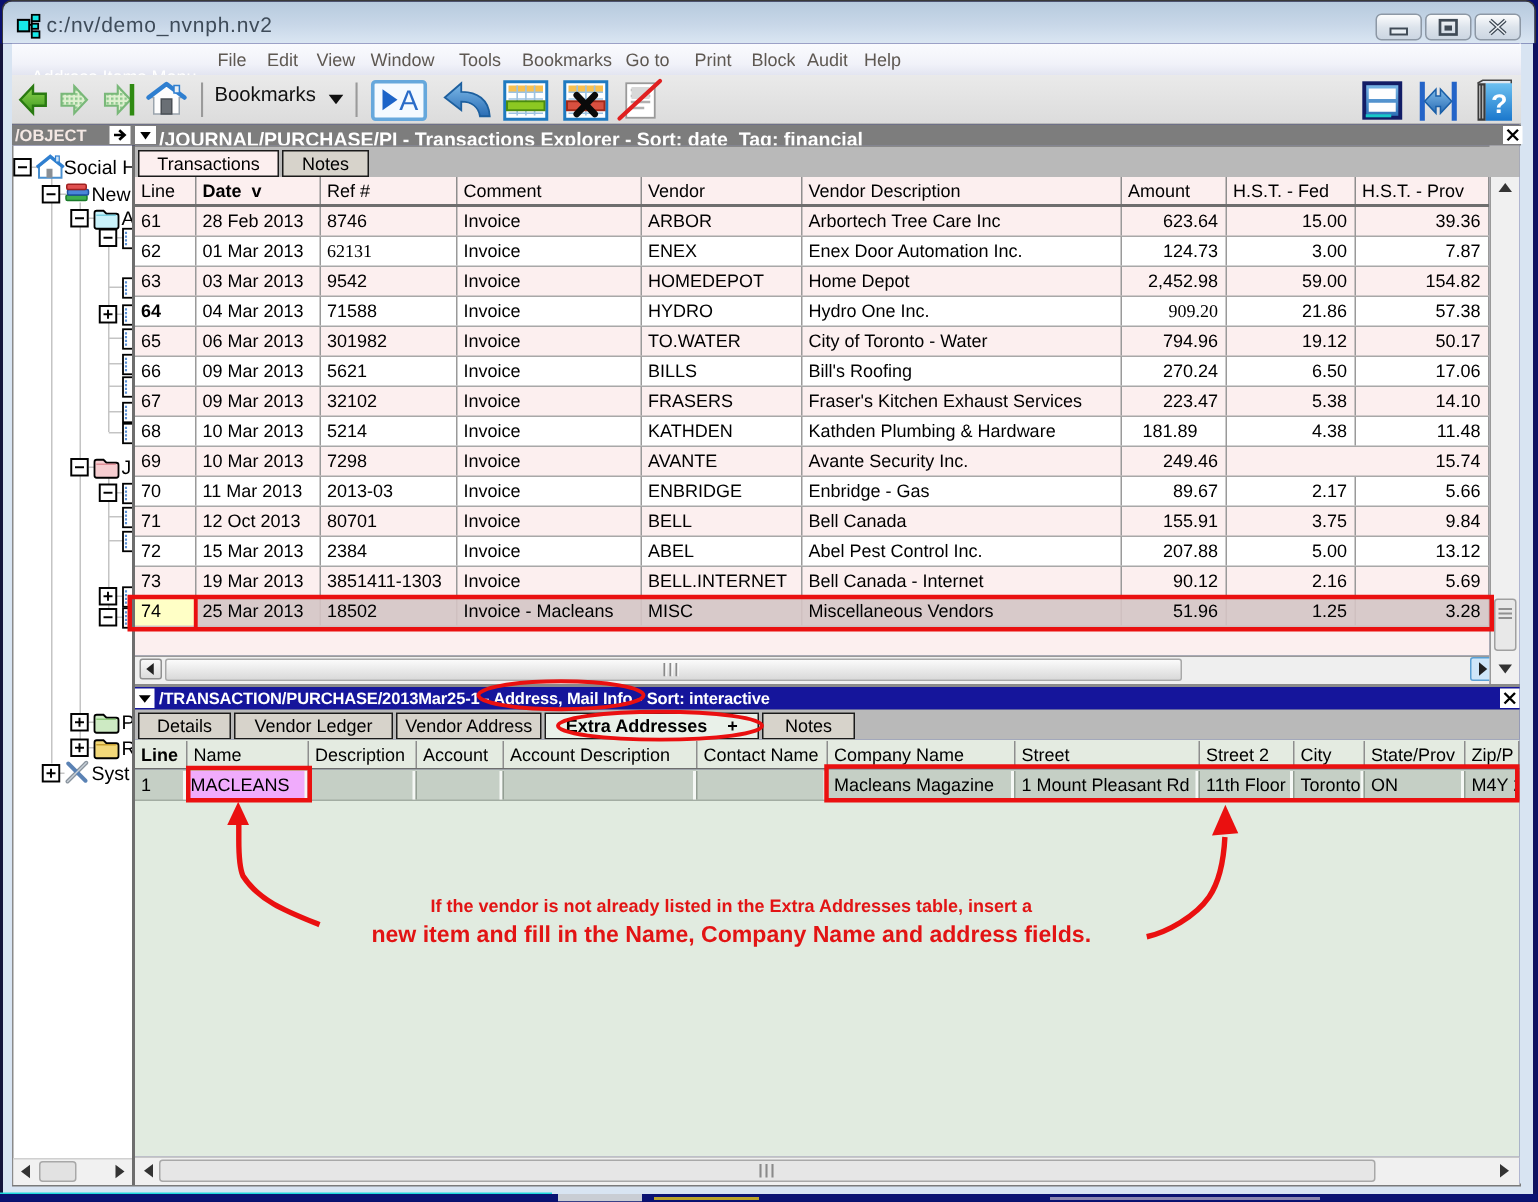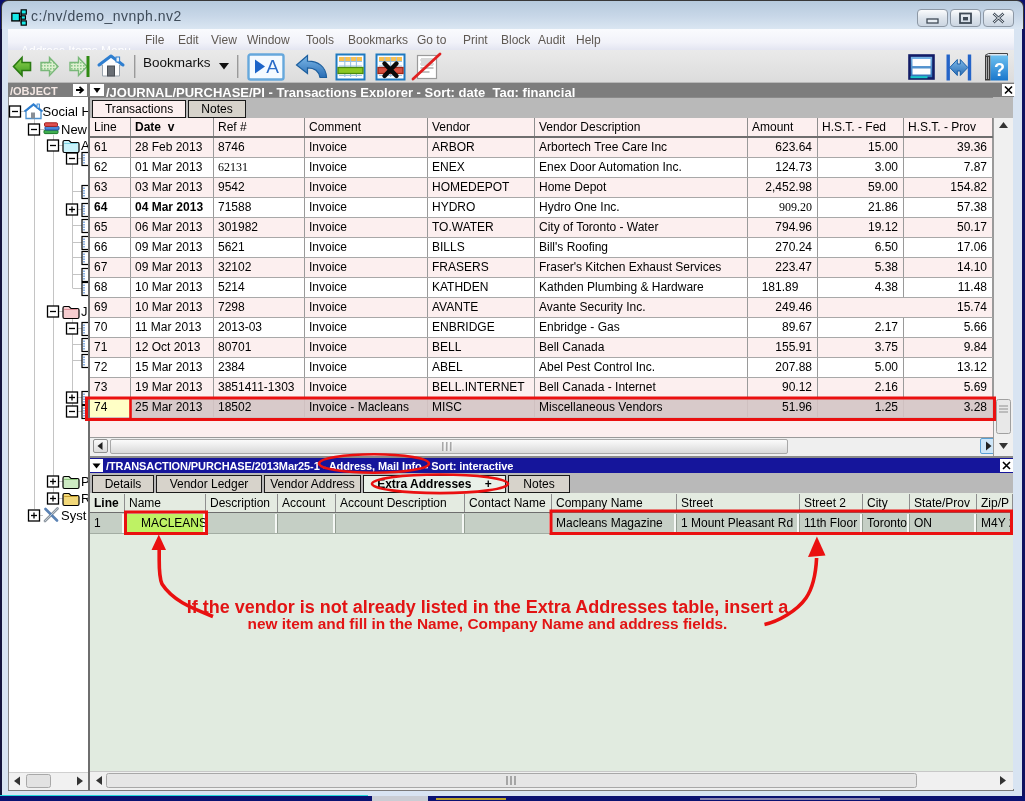--- a/index.html
+++ b/index.html
@@ -292,21 +292,21 @@
 <div class="a tx" style="left:131px;top:178px;width:83px;height:19px;line-height:19px;border-right:1px solid #9a9a9a;padding-left:4px;">03 Mar 2013</div>
 <div class="a tx" style="left:214px;top:178px;width:91px;height:19px;line-height:19px;border-right:1px solid #9a9a9a;padding-left:4px;">9542</div>
 <div class="a tx" style="left:305px;top:178px;width:123px;height:19px;line-height:19px;border-right:1px solid #9a9a9a;padding-left:4px;">Invoice</div>
 <div class="a tx" style="left:428px;top:178px;width:107px;height:19px;line-height:19px;border-right:1px solid #9a9a9a;padding-left:4px;">HOMEDEPOT</div>
 <div class="a tx" style="left:535px;top:178px;width:213px;height:19px;line-height:19px;border-right:1px solid #9a9a9a;padding-left:4px;">Home Depot</div>
 <div class="a tx" style="left:748px;top:178px;width:70px;height:19px;line-height:19px;border-right:1px solid #9a9a9a;text-align:right;padding-right:5px;">2,452.98</div>
 <div class="a tx" style="left:818px;top:178px;width:86px;height:19px;line-height:19px;border-right:1px solid #9a9a9a;text-align:right;padding-right:5px;">59.00</div>
 <div class="a tx" style="left:904px;top:178px;width:89px;height:19px;line-height:19px;border-right:1px solid #9a9a9a;text-align:right;padding-right:5px;">154.82</div>
 <div class="a" style="left:90px;top:198px;width:903px;height:20px;background:#ffffff;border-bottom:1px solid #a8a8a8"></div>
 <div class="a tx" style="left:90px;top:198px;width:41px;height:19px;line-height:19px;border-right:1px solid #9a9a9a;padding-left:4px;font-weight:bold;">64</div>
-<div class="a tx" style="left:131px;top:198px;width:83px;height:19px;line-height:19px;border-right:1px solid #9a9a9a;padding-left:4px;font-weight:bold;">04 Mar 2013</div>
+<div class="a tx" style="left:131px;top:198px;width:83px;height:19px;line-height:19px;border-right:1px solid #9a9a9a;padding-left:4px;">04 Mar 2013</div>
 <div class="a tx" style="left:214px;top:198px;width:91px;height:19px;line-height:19px;border-right:1px solid #9a9a9a;padding-left:4px;">71588</div>
 <div class="a tx" style="left:305px;top:198px;width:123px;height:19px;line-height:19px;border-right:1px solid #9a9a9a;padding-left:4px;">Invoice</div>
 <div class="a tx" style="left:428px;top:198px;width:107px;height:19px;line-height:19px;border-right:1px solid #9a9a9a;padding-left:4px;">HYDRO</div>
 <div class="a tx" style="left:535px;top:198px;width:213px;height:19px;line-height:19px;border-right:1px solid #9a9a9a;padding-left:4px;">Hydro One Inc.</div>
 <div class="a tx" style="left:748px;top:198px;width:70px;height:19px;line-height:19px;border-right:1px solid #9a9a9a;text-align:right;padding-right:5px;font-family:Liberation Serif, serif;">909.20</div>
 <div class="a tx" style="left:818px;top:198px;width:86px;height:19px;line-height:19px;border-right:1px solid #9a9a9a;text-align:right;padding-right:5px;">21.86</div>
 <div class="a tx" style="left:904px;top:198px;width:89px;height:19px;line-height:19px;border-right:1px solid #9a9a9a;text-align:right;padding-right:5px;">57.38</div>
 <div class="a" style="left:90px;top:218px;width:903px;height:20px;background:#fcefef;border-bottom:1px solid #a8a8a8"></div>
 <div class="a tx" style="left:90px;top:218px;width:41px;height:19px;line-height:19px;border-right:1px solid #9a9a9a;padding-left:4px;">65</div>
 <div class="a tx" style="left:131px;top:218px;width:83px;height:19px;line-height:19px;border-right:1px solid #9a9a9a;padding-left:4px;">06 Mar 2013</div>
@@ -455,21 +455,21 @@
 <div class="a tx" style="left:336px;top:494px;width:129px;height:18px;line-height:18px;border-right:1px solid #8e8e8e;padding-left:4px">Account Description</div>
 <div class="a tx" style="left:465px;top:494px;width:87px;height:18px;line-height:18px;border-right:1px solid #8e8e8e;padding-left:4px">Contact Name</div>
 <div class="a tx" style="left:552px;top:494px;width:125px;height:18px;line-height:18px;border-right:1px solid #8e8e8e;padding-left:4px">Company Name</div>
 <div class="a tx" style="left:677px;top:494px;width:123px;height:18px;line-height:18px;border-right:1px solid #8e8e8e;padding-left:4px">Street</div>
 <div class="a tx" style="left:800px;top:494px;width:63px;height:18px;line-height:18px;border-right:1px solid #8e8e8e;padding-left:4px">Street 2</div>
 <div class="a tx" style="left:863px;top:494px;width:47px;height:18px;line-height:18px;border-right:1px solid #8e8e8e;padding-left:4px">City</div>
 <div class="a tx" style="left:910px;top:494px;width:67px;height:18px;line-height:18px;border-right:1px solid #8e8e8e;padding-left:4px">State/Prov</div>
 <div class="a tx" style="left:977px;top:494px;width:36px;height:18px;line-height:18px;border-right:1px solid #8e8e8e;padding-left:4px">Zip/P</div>
 <div class="a" style="left:90px;top:513px;width:923px;height:21px;background:#c5cfc5;border-bottom:1px solid #a3ada3"></div>
 <div class="a tx" style="left:90px;top:514px;width:35px;height:19px;line-height:19px;border-right:1px solid #939e93;box-shadow:inset -2px 0 0 #f5f8f5;padding-left:4px;">1</div>
-<div class="a tx" style="left:125px;top:514px;width:81px;height:19px;line-height:19px;border-right:1px solid #939e93;box-shadow:inset -2px 0 0 #f5f8f5;padding-left:16px;background:#bef264;">MACLEANS</div>
+<div class="a tx" style="left:125px;top:514px;width:81px;height:19px;line-height:19px;border-right:1px solid #939e93;box-shadow:inset -2px 0 0 #f5f8f5;padding-left:2px;background:#f0abfc;">MACLEANS</div>
 <div class="a tx" style="left:206px;top:514px;width:72px;height:19px;line-height:19px;border-right:1px solid #939e93;box-shadow:inset -2px 0 0 #f5f8f5;padding-left:4px;"></div>
 <div class="a tx" style="left:278px;top:514px;width:58px;height:19px;line-height:19px;border-right:1px solid #939e93;box-shadow:inset -2px 0 0 #f5f8f5;padding-left:4px;"></div>
 <div class="a tx" style="left:336px;top:514px;width:129px;height:19px;line-height:19px;border-right:1px solid #939e93;box-shadow:inset -2px 0 0 #f5f8f5;padding-left:4px;"></div>
 <div class="a tx" style="left:465px;top:514px;width:87px;height:19px;line-height:19px;border-right:1px solid #939e93;box-shadow:inset -2px 0 0 #f5f8f5;padding-left:4px;"></div>
 <div class="a tx" style="left:552px;top:514px;width:125px;height:19px;line-height:19px;border-right:1px solid #939e93;box-shadow:inset -2px 0 0 #f5f8f5;padding-left:4px;">Macleans Magazine</div>
 <div class="a tx" style="left:677px;top:514px;width:123px;height:19px;line-height:19px;border-right:1px solid #939e93;box-shadow:inset -2px 0 0 #f5f8f5;padding-left:4px;">1 Mount Pleasant Rd</div>
 <div class="a tx" style="left:800px;top:514px;width:63px;height:19px;line-height:19px;border-right:1px solid #939e93;box-shadow:inset -2px 0 0 #f5f8f5;padding-left:4px;">11th Floor</div>
 <div class="a tx" style="left:863px;top:514px;width:47px;height:19px;line-height:19px;border-right:1px solid #939e93;box-shadow:inset -2px 0 0 #f5f8f5;padding-left:4px;">Toronto</div>
 <div class="a tx" style="left:910px;top:514px;width:67px;height:19px;line-height:19px;border-right:1px solid #939e93;box-shadow:inset -2px 0 0 #f5f8f5;padding-left:4px;">ON</div>
 <div class="a tx" style="left:977px;top:514px;width:36px;height:19px;line-height:19px;border-right:1px solid #939e93;box-shadow:inset -2px 0 0 #f5f8f5;padding-left:4px;">M4Y 2</div>
@@ -490,13 +490,13 @@
   <ellipse cx="374" cy="463.5" rx="55" ry="9.3" stroke-width="2.6"></ellipse>
   <ellipse cx="440" cy="483.8" rx="68" ry="9.3" stroke-width="2.6"></ellipse>
   <path d="M213,616.5 C 192,608 173,601 162,584 C 159.8,579 159.2,570 159.2,560 L159.2,548" stroke-width="3.6"></path>
   <path d="M764.5,624.5 C 778,621.5 797,611 806,598 C 812.5,588.5 815.8,574 816.6,558" stroke-width="3.6"></path>
  </g>
  <g fill="#ea1010" stroke="none">
   <path d="M158.8 534.5 L151.5 550 L166 550 Z"></path>
   <path d="M816.9 536.5 L808 557 L825.5 555.5 Z"></path>
  </g>
 </svg>
-<div class="a" style="left:0;top:597px;width:975px;text-align:center;font-size:18px;font-weight:bold;color:#e21414">If the vendor is not already listed in the Extra Addresses table, insert a</div>
+<div class="a" style="left:0;top:597px;width:975px;text-align:center;font-size:12px;font-weight:bold;color:#e21414">If the vendor is not already listed in the Extra Addresses table, insert a</div>
 <div class="a" style="left:0;top:615px;width:975px;text-align:center;font-size:15.4px;font-weight:bold;color:#e21414">new item and fill in the Name, Company Name and address fields.</div>
 </body></html>

